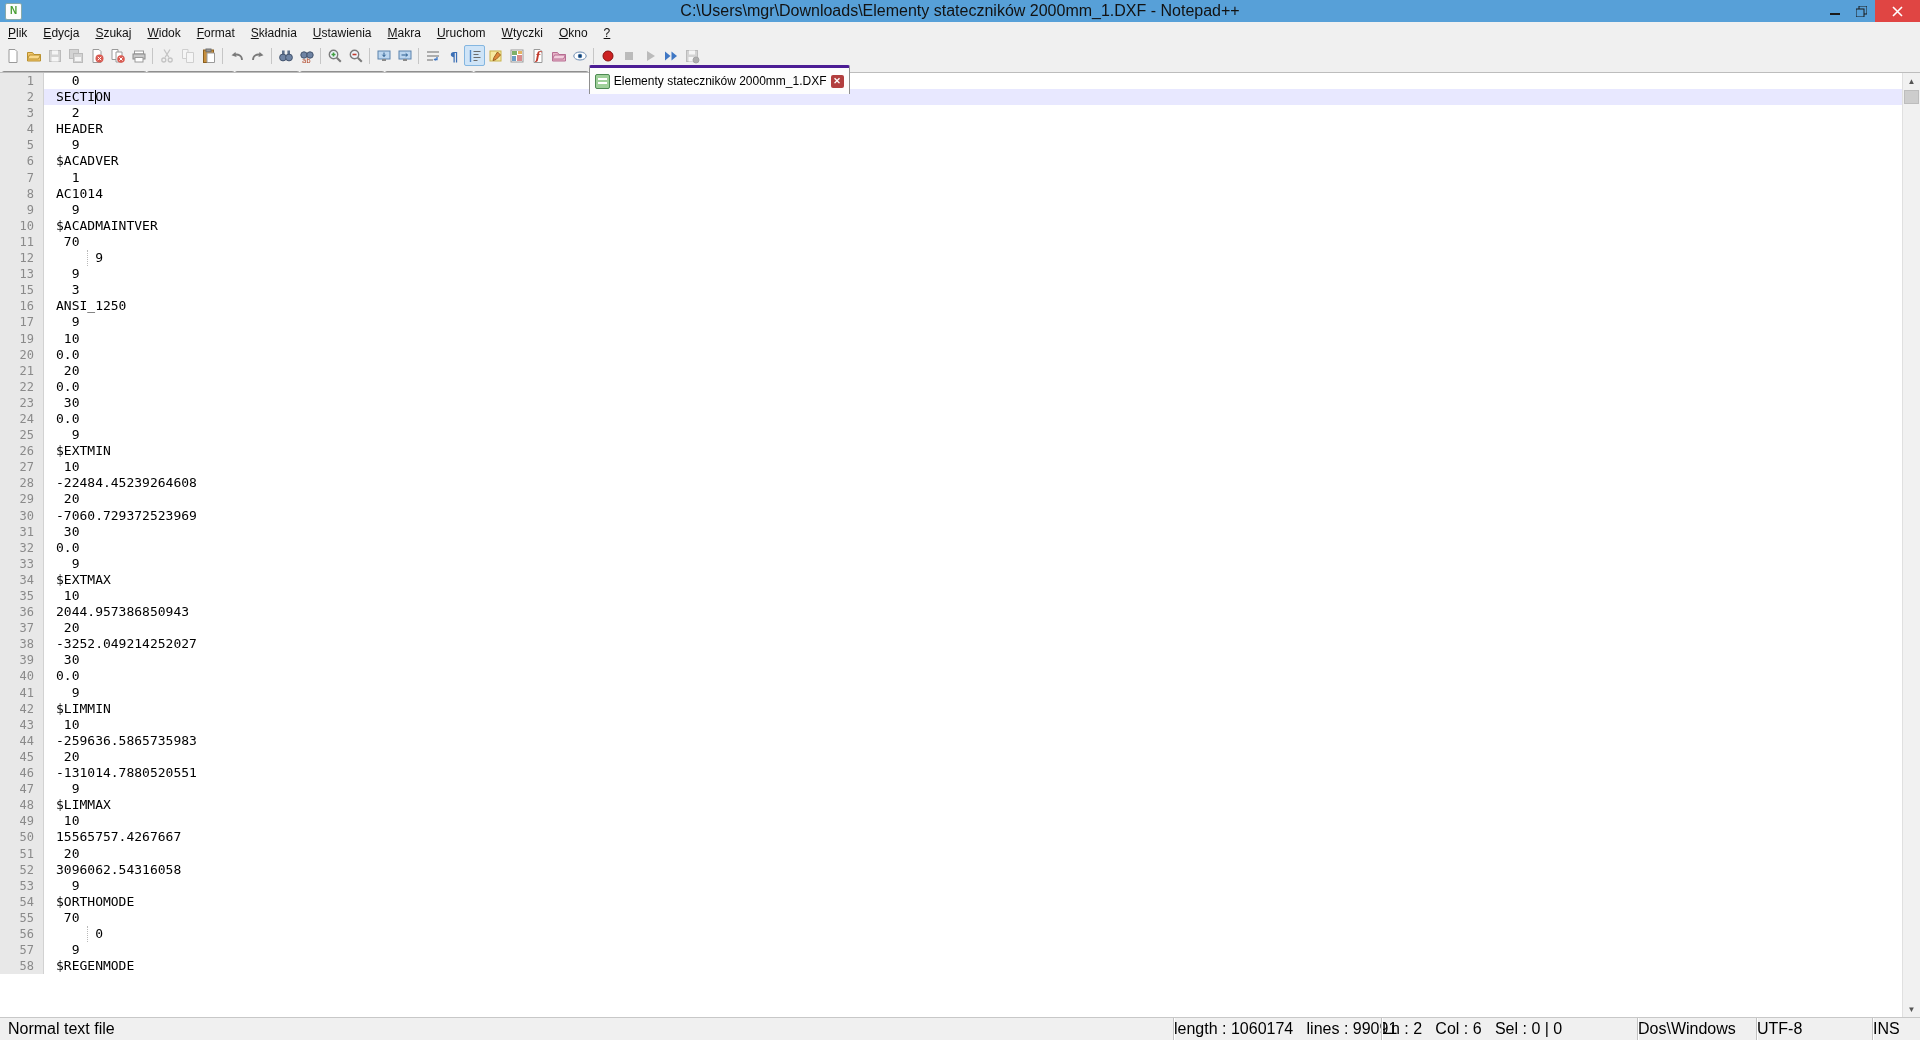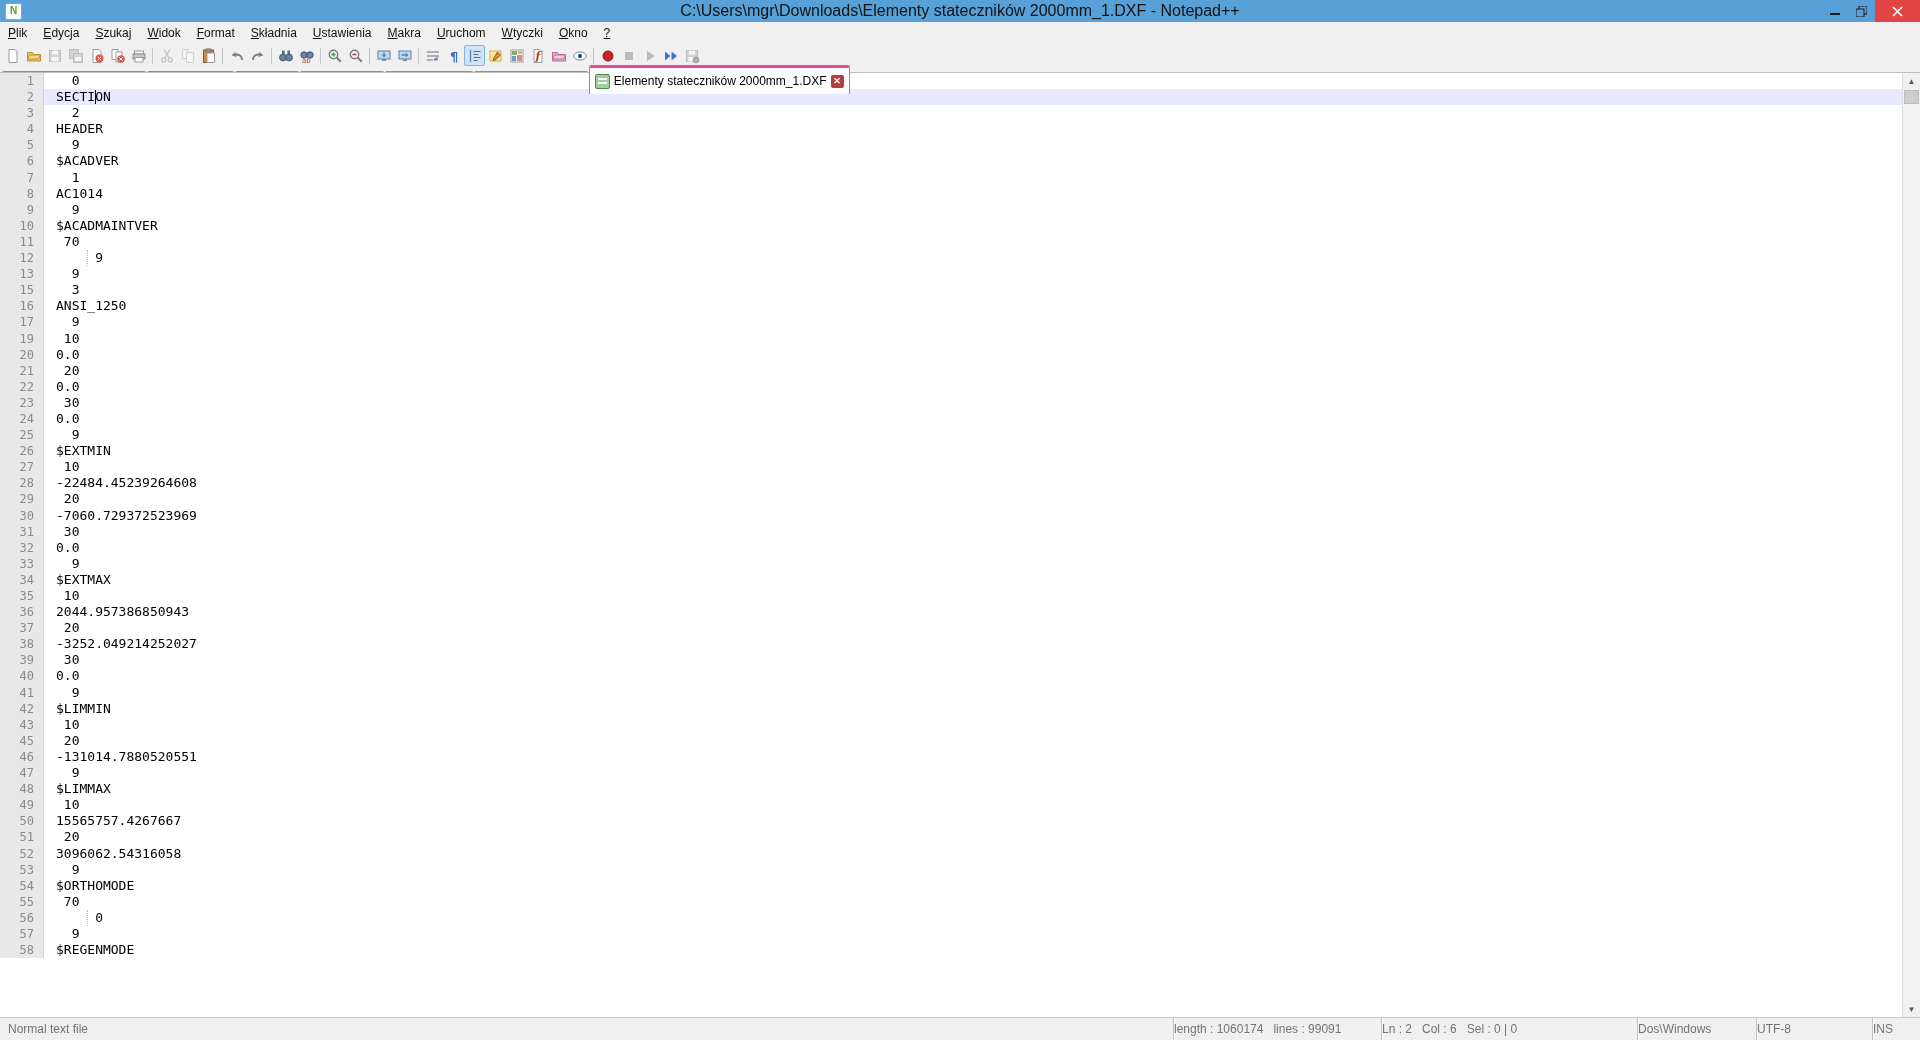--- a/index.html
+++ b/index.html
@@ -24,21 +24,21 @@
   .toolbar{height:23px;background:#f0f0f0;display:flex;align-items:center;padding-left:2px;}
   .tb-btn{width:19px;height:19px;display:flex;align-items:center;justify-content:center;border:1px solid transparent;border-radius:2px;}
   .tb-btn.disabled{opacity:.38;filter:grayscale(1);}
   .tb-btn.active{background:#cfe4f7;border-color:#84b6e0;}
   .tb-sep{width:1px;height:16px;background:#c6c6c6;margin:0 3px;}
   
   .tabbar{height:26px;background:#f0f0f0;display:flex;align-items:flex-end;border-bottom:1px solid #b9b9b9;padding-left:2px;}
   .tab{height:21px;display:flex;align-items:center;gap:4px;padding:0 5px;margin-right:1px;
     background:linear-gradient(#d5d5d5,#a9a9a9);border:1px solid #8f8f8f;border-bottom:none;
     border-radius:2px 2px 0 0;font-size:12px;color:#efefef;white-space:nowrap;}
-  .tab.active{height:26px;background:#fdfdfd;border-top:3px solid #ec4899;color:#000;margin-bottom:-1px;z-index:1;
+  .tab.active{height:26px;background:#fdfdfd;border-top:3px solid #4c1d95;color:#000;margin-bottom:-1px;z-index:1;
     padding-top:0;}
   .tab-doc-icon{width:13px;height:13px;background:#5b9bd5;border:1px solid #2f6ea8;border-radius:2px;position:relative;flex:0 0 auto;}
   .tab-doc-icon::after{content:"";position:absolute;left:2px;right:2px;top:3px;height:2px;background:#fff;box-shadow:0 4px 0 #fff;}
   .tab.active .tab-doc-icon{background:#9fd09a;border-color:#4d8a52;}
   .tab-close{width:13px;height:13px;border-radius:2px;background:#9b9b9b;color:#fff;font-size:9px;line-height:13px;
     text-align:center;font-weight:bold;flex:0 0 auto;}
   .tab.active .tab-close{background:#b23f3f;}
   
   .editor{position:absolute;left:0;right:0;top:72px;bottom:22px;border-top:1px solid #bdbdbd;background:#fff;overflow:hidden;}
   .lines{position:absolute;left:0;top:0;right:17px;bottom:0;overflow:hidden;
@@ -49,21 +49,21 @@
   .line.current .code{background:#e8e8ff;}
   .caret{position:absolute;top:1px;bottom:1px;width:0;border-left:1px solid #000;}
   .indent-guide{position:absolute;top:0;bottom:0;width:0;border-left:1px dotted #b9b9b9;}
   
   .vscroll{position:absolute;right:0;top:0;bottom:0;width:17px;background:#f1f1f1;border-left:1px solid #e0e0e0;}
   .scroll-arrow{height:17px;display:flex;align-items:center;justify-content:center;font-size:8px;color:#555;}
   .scroll-arrow.down{position:absolute;bottom:0;left:0;right:0;}
   .scroll-thumb{position:absolute;top:17px;left:1px;right:1px;height:12px;background:#cdcdcd;border:1px solid #bdbdbd;}
   
   .statusbar{position:absolute;left:0;right:0;bottom:0;height:22px;background:#f0f0f0;border-top:1px solid #c8c8c8;
-    display:flex;align-items:center;font-size:12px;color:#737373;white-space:pre;}
+    display:flex;align-items:center;font-size:16px;color:#000000;white-space:pre;}
   .sb-left{flex:1;padding-left:8px;}
   .sb-sec{height:100%;display:flex;align-items:center;border-left:1px solid #c2c2c2;box-shadow:inset 1px 0 0 #fff;}
   .sb-len{width:207px;}
   .sb-pos{width:255px;}
   .sb-eol{width:118px;}
   .sb-enc{width:115px;}
   .sb-ins{width:47px;}
   svg{display:block;}
 </style>
 </head>
@@ -394,20 +394,21 @@
       <div class="line"><div class="ln">34</div><div class="code">$EXTMAX</div></div>
       <div class="line"><div class="ln">35</div><div class="code"> 10</div></div>
       <div class="line"><div class="ln">36</div><div class="code">2044.957386850943</div></div>
       <div class="line"><div class="ln">37</div><div class="code"> 20</div></div>
       <div class="line"><div class="ln">38</div><div class="code">-3252.049214252027</div></div>
       <div class="line"><div class="ln">39</div><div class="code"> 30</div></div>
       <div class="line"><div class="ln">40</div><div class="code">0.0</div></div>
       <div class="line"><div class="ln">41</div><div class="code">  9</div></div>
       <div class="line"><div class="ln">42</div><div class="code">$LIMMIN</div></div>
       <div class="line"><div class="ln">43</div><div class="code"> 10</div></div>
+      <div class="line"><div class="ln">44</div><div class="code">-259636.5865735983</div></div>
       <div class="line"><div class="ln">45</div><div class="code"> 20</div></div>
       <div class="line"><div class="ln">46</div><div class="code">-131014.7880520551</div></div>
       <div class="line"><div class="ln">47</div><div class="code">  9</div></div>
       <div class="line"><div class="ln">48</div><div class="code">$LIMMAX</div></div>
       <div class="line"><div class="ln">49</div><div class="code"> 10</div></div>
       <div class="line"><div class="ln">50</div><div class="code">15565757.4267667</div></div>
       <div class="line"><div class="ln">51</div><div class="code"> 20</div></div>
       <div class="line"><div class="ln">52</div><div class="code">3096062.54316058</div></div>
       <div class="line"><div class="ln">53</div><div class="code">  9</div></div>
       <div class="line"><div class="ln">54</div><div class="code">$ORTHOMODE</div></div>

